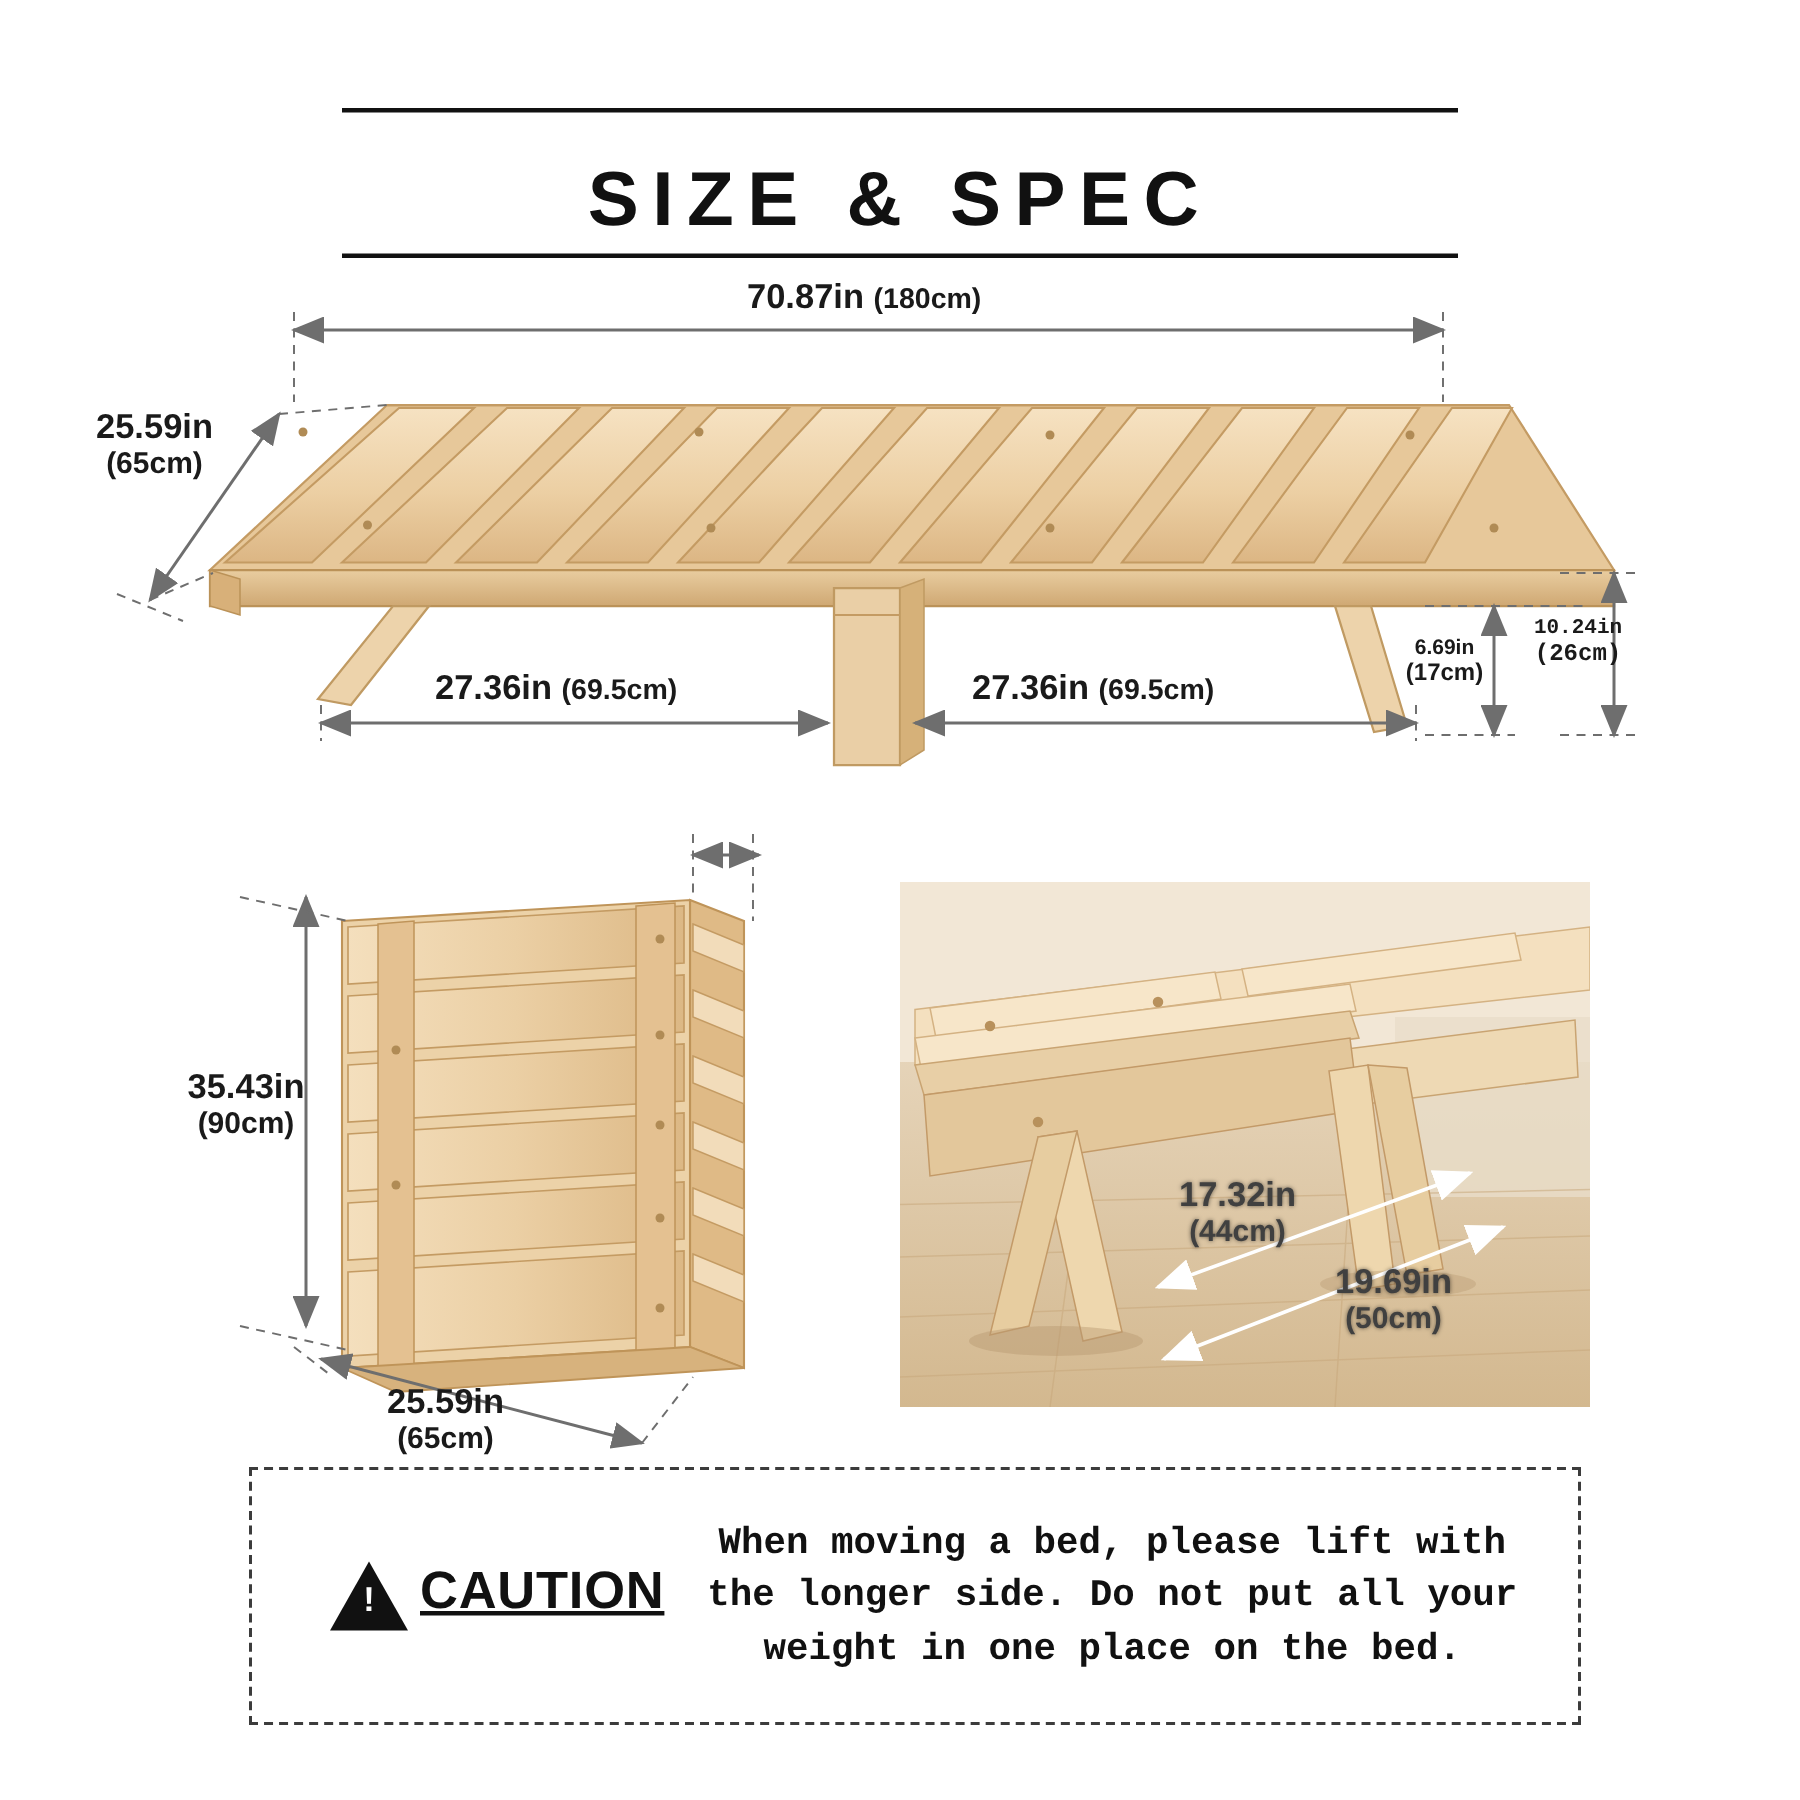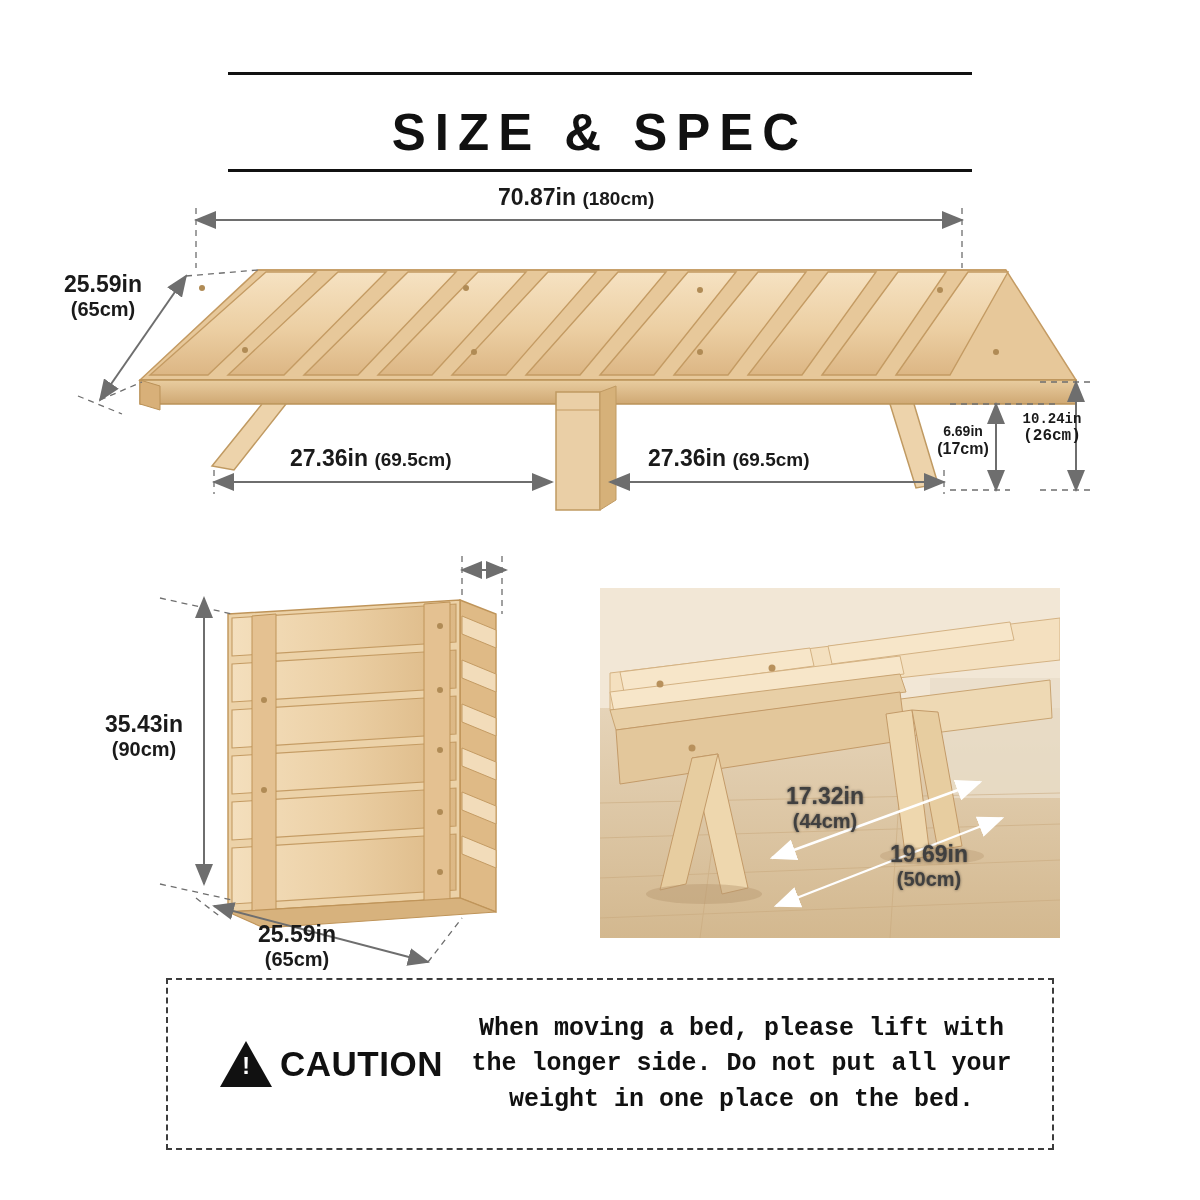--- a/index.html
+++ b/index.html
@@ -100,24 +100,24 @@
     width: 888px;
     height: 172px;
     border: 2px dashed #3c3c3c;
     box-sizing: border-box;
     display: flex;
     align-items: center;
     padding: 0 18px;
   }
   .caution-left {
     display: flex;
-    align-items: center;
     gap: 8px;
     padding-left: 34px;
     flex: 0 0 auto;
+    text-decoration: underline;
   }
   .warn-tri {
     width: 0; height: 0;
     border-left: 26px solid transparent;
     border-right: 26px solid transparent;
     border-bottom: 46px solid #111111;
     position: relative;
   }
   .warn-tri::after {
     content: "!";
@@ -394,21 +394,21 @@
     <span class="big">6.69in</span>
     <span class="small">(17cm)</span>
   </div>
 
   <div class="dim sm" style="left:1002px; top:412px; width:100px;font-family:Liberation Mono, monospace;">
     <span class="big">10.24in</span>
     <span class="small">(26cm)</span>
   </div>
 
 
-  <div class="dim" style="left:84px; top:712px; width:120px;">
+  <div class="dim" style="left:104px; top:712px; width:120px;">
     <span class="big">35.43in</span>
     <span class="small">(90cm)</span>
   </div>
 
   <div class="dim" style="left:232px; top:922px; width:130px;">
     <span class="big">25.59in</span>
     <span class="small">(65cm)</span>
   </div>
 
   <div class="dim white" style="left:760px; top:784px; width:130px;">

